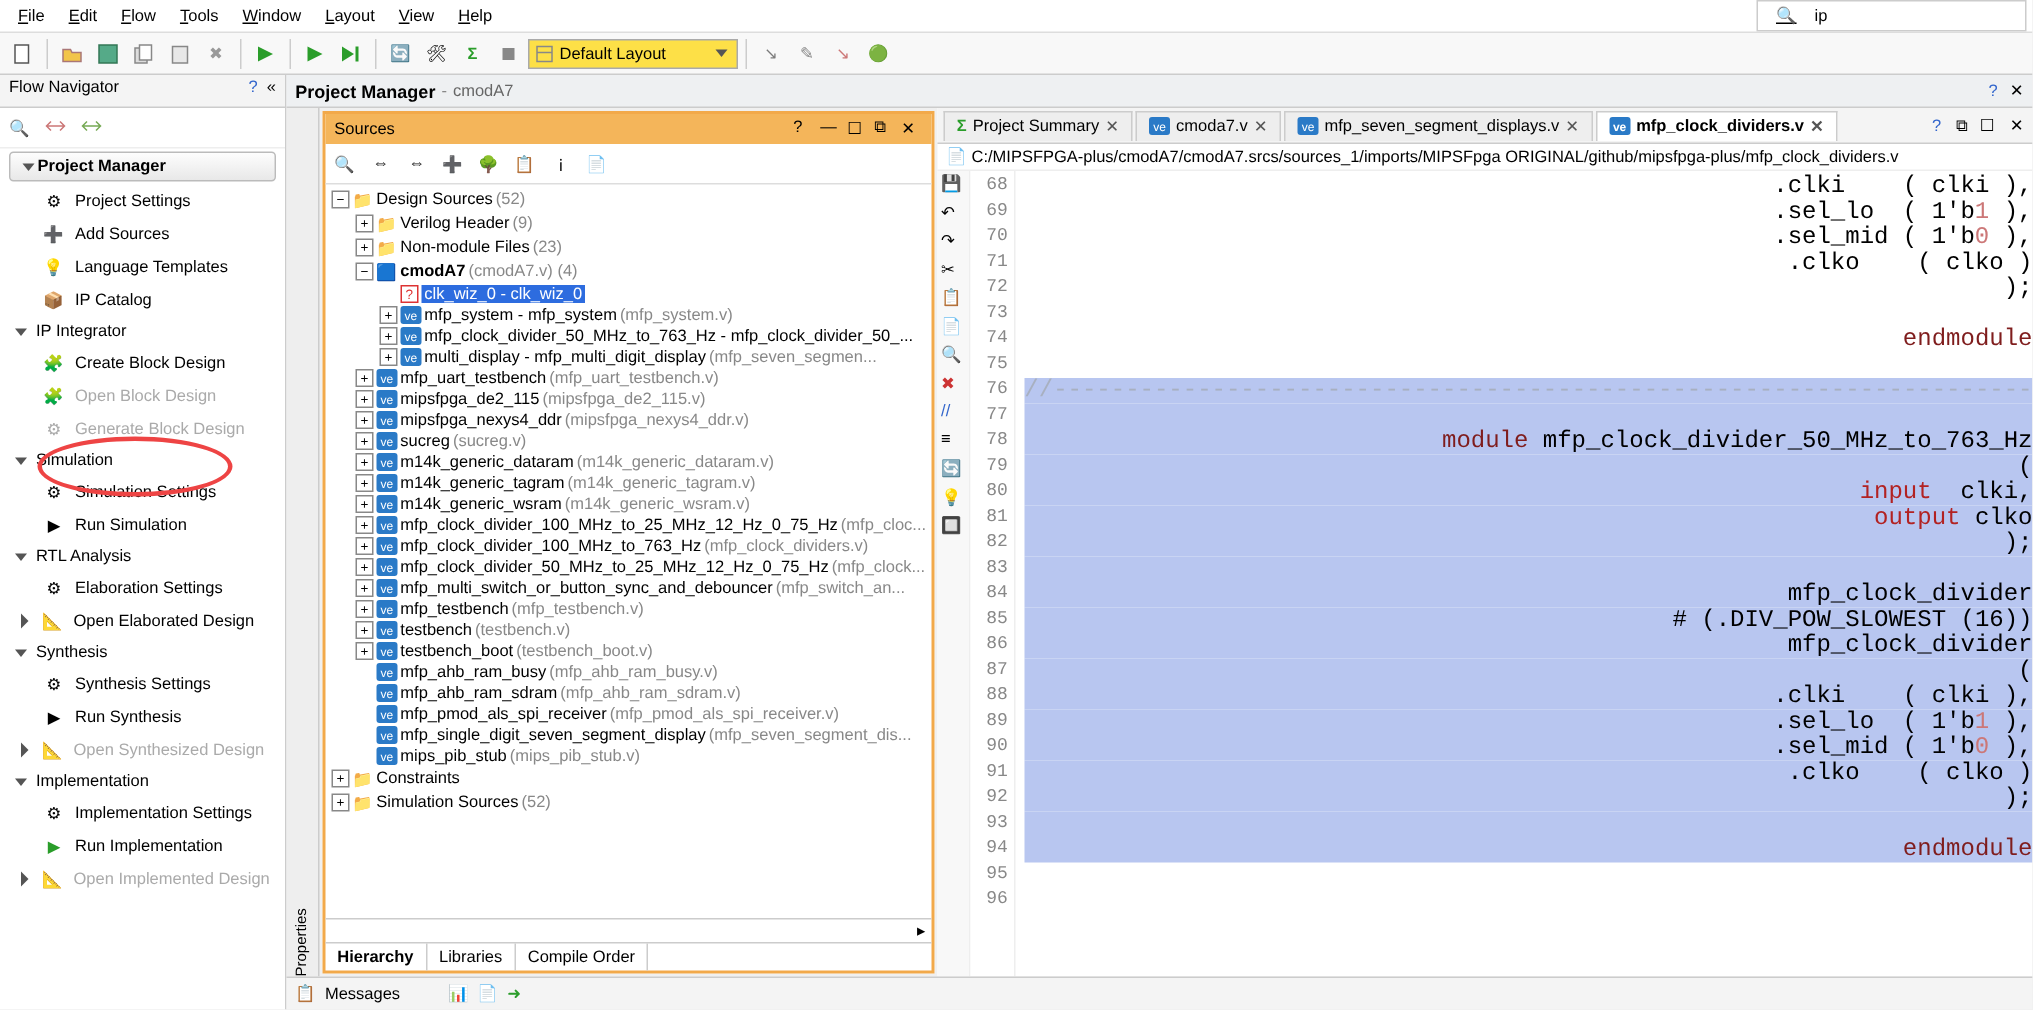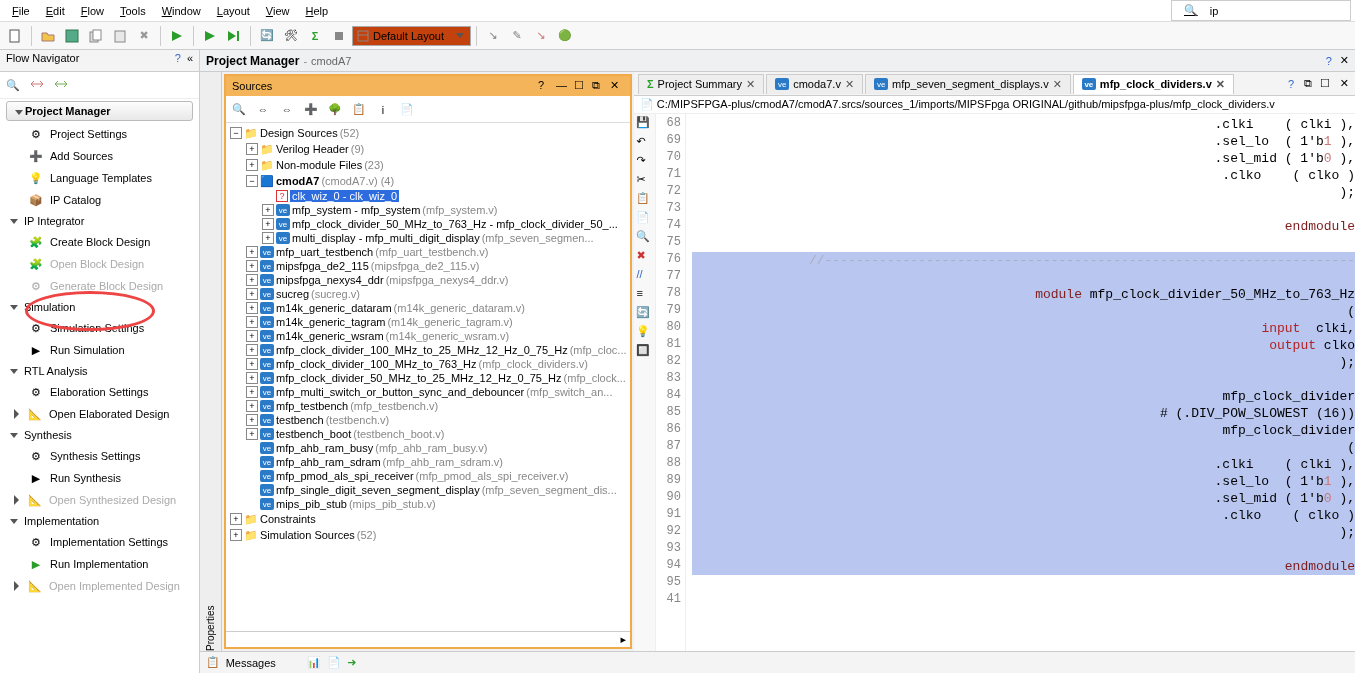--- a/index.html
+++ b/index.html
@@ -5,21 +5,21 @@
 * { box-sizing: border-box; margin: 0; padding: 0; }
 body { font-family: Tahoma, Arial, sans-serif; font-size: 11px; background: #f0f0f0; overflow: hidden; width: 1355px; height: 673px; }
 .menubar { display: flex; align-items: center; height: 22px; background: #fff; border-bottom: 1px solid #ddd; padding: 0 4px; }
 .menubar span { padding: 2px 8px; cursor: pointer; }
 .menubar span:first-letter { text-decoration: underline; }
 .search-box { margin-left: auto; display: flex; align-items: center; gap: 4px; border: 1px solid #ccc; padding: 1px 4px; width: 180px; background: #fff; }
 .search-box input { border: none; outline: none; font-size: 11px; width: 100%; }
 .toolbar { display: flex; align-items: center; height: 28px; background: #f8f8f8; border-bottom: 1px solid #ccc; padding: 0 4px; gap: 2px; }
 .tool-btn { width: 22px; height: 22px; display: flex; align-items: center; justify-content: center; cursor: pointer; border: 1px solid transparent; }
 .tool-sep { width: 1px; height: 20px; background: #ccc; margin: 0 3px; }
-.layout-combo { display: flex; align-items: center; border: 1px solid #aaa; height: 20px; width: 119px; padding: 0 4px; font-size: 11px; background: #c2410c; }
+.layout-combo { display: flex; align-items: center; border: 1px solid #aaa; height: 20px; width: 140px; padding: 0 4px; font-size: 11px; background: #fde047; }
 .status-ready { margin-left: auto; padding-right: 12px; font-weight: bold; margin-top: 48px; }
 .main { display: flex; height: 623px; }
 .flow-nav { width: 200px; background: #fff; border-right: 1px solid #ccc; display: flex; flex-direction: column; }
 .panel-header { display: flex; align-items: flex-start; padding: 2px 6px; height: 22px; background: #f4f4f4; border-bottom: 1px solid #ccc; font-size: 11px; }
 .panel-header .spacer { flex: 1; }
 .mini-toolbar { display: flex; gap: 2px; padding: 2px; border-bottom: 1px solid #eee; }
 .nav-section { padding: 4px 8px; font-size: 11px; }
 .nav-section.header { background: linear-gradient(#fdfdfd,#e8e8e8); border: 1px solid #bbb; font-weight: bold; margin: 2px 6px; padding: 3px 8px; border-radius: 3px; }
 .nav-item { display: flex; align-items: center; gap: 6px; padding: 3px 4px 3px 28px; cursor: pointer; }
 .nav-group { display: flex; align-items: center; gap: 4px; padding: 4px 4px 4px 10px; font-weight: normal; cursor: pointer; }
@@ -53,21 +53,21 @@
 .editor-tabs { display: flex; align-items: center; height: 24px; border-bottom: 1px solid #ccc; background: #f4f4f4; padding-left: 4px; }
 .editor-tab { display: flex; align-items: center; gap: 4px; padding: 3px 8px; border: 1px solid #ccc; border-bottom: none; background: #eee; margin-right: 2px; font-size: 11px; cursor: pointer; }
 .editor-tab.active { background: #fff; font-weight: bold; }
 .editor-tab .close { cursor: pointer; color: #555; }
 .editor-tabs .spacer { flex: 1; }
 .filepath { padding: 2px 6px; font-size: 11px; border-bottom: 1px solid #eee; }
 .editor-body { flex: 1; display: flex; overflow: hidden; }
 .editor-gutter { width: 22px; background: #f8f8f8; border-right: 1px solid #eee; display: flex; flex-direction: column; gap: 3px; padding-top: 2px; align-items: center; }
 .editor-gutter div { width: 16px; height: 16px; cursor: pointer; }
 .linenums { width: 30px; background: #fff; border-right: 1px solid #eee; text-align: right; padding: 2px 4px 0 0; font-family: "Courier New", monospace; font-size: 12px; color: #888; }
-.code { flex: 1; font-family: "Courier New", monospace; font-size: 13px; padding: 2px 0 0 6px; position: relative; white-space: pre; line-height: 17px; }
+.code { flex: 1; font-family: "Courier New", monospace; font-size: 16px; padding: 2px 0 0 6px; position: relative; white-space: pre; line-height: 17px; }
 .line { height: 17px; text-align: right; }
 .kw-module { color: #7f1d1d; }
 .kw-io { color: #b22222; }
 .num-lit { color: #c77; }
 .hl { background: #b8c6f0; }
 .comment-dash { color: #a8b0c0; }
 .messages-bar { height: 22px; border-top: 1px solid #ccc; display: flex; align-items: center; gap: 6px; padding: 0 6px; background: #f4f4f4; }
 .tri { display:inline-block; width:0; height:0; border-left:4px solid transparent; border-right:4px solid transparent; border-top:5px solid #555; margin-right:2px;}
 .tri.r { border-top:none; border-bottom:5px solid transparent; border-top:5px solid transparent; border-left:5px solid #555; border-right:none;}
 .flow-nav-body { position: relative; overflow-y: auto; flex: 1; }
@@ -485,20 +485,25 @@
               <span class="expander">+</span>
               <span class="tree-icon folder-icon">📁</span>
               <span>Simulation Sources</span> 
               <span class="gray">(52)</span>
             </div>
         </div>
         <div class="bottom-scroll">
             <div style="flex:1"></div>
             <span style="padding:0 4px">▸</span>
           </div>
+        <div class="bottom-tabs">
+          <span class="active">Hierarchy</span>
+          <span>Libraries</span>
+          <span>Compile Order</span>
+        </div>
       </div>
 
       <div class="editor-area">
         <div class="editor-tabs">
           <div class="editor-tab">
               <span style="color:#2a9d2a;font-weight:bold">Σ</span>
               <span>Project Summary</span>
               <span class="close">✕</span>
             </div>
           <div class="editor-tab">
@@ -561,21 +566,21 @@
               <div class="line">86</div>
               <div class="line">87</div>
               <div class="line">88</div>
               <div class="line">89</div>
               <div class="line">90</div>
               <div class="line">91</div>
               <div class="line">92</div>
               <div class="line">93</div>
               <div class="line">94</div>
               <div class="line">95</div>
-              <div class="line">41</div>
+              <div class="line">96</div>
             </div>
           <div class="code" id="code"><div class="line">            .clki    ( clki ),</div><div class="line">            .sel_lo  ( 1'b<span class="num-lit">1</span> ),</div><div class="line">            .sel_mid ( 1'b<span class="num-lit">0</span> ),</div><div class="line">            .clko    ( clko )</div><div class="line">        );</div><div class="line">&nbsp;</div><div class="line"><span class="kw-module">endmodule</span></div><div class="line">&nbsp;</div><div class="line hl"><span class="comment-dash">//--------------------------------------------------------------------</span></div><div class="line hl">&nbsp;</div><div class="line hl"><span class="kw-module">module</span> mfp_clock_divider_50_MHz_to_763_Hz</div><div class="line hl">(</div><div class="line hl">    <span class="kw-io">input</span>  clki,</div><div class="line hl">    <span class="kw-io">output</span> clko</div><div class="line hl">);</div><div class="line hl">&nbsp;</div><div class="line hl">    mfp_clock_divider</div><div class="line hl">    # (.DIV_POW_SLOWEST (16))</div><div class="line hl">    mfp_clock_divider</div><div class="line hl">    (</div><div class="line hl">        .clki    ( clki ),</div><div class="line hl">        .sel_lo  ( 1'b<span class="num-lit">1</span> ),</div><div class="line hl">        .sel_mid ( 1'b<span class="num-lit">0</span> ),</div><div class="line hl">        .clko    ( clko )</div><div class="line hl">    );</div><div class="line hl">&nbsp;</div><div class="line hl"><span class="kw-module">endmodule</span></div><div class="line">&nbsp;</div><div class="line">&nbsp;</div></div>
         </div>
       </div>
     </div>
     <div class="messages-bar">
       <span>📋</span>
       <span>Messages</span>
       <span style="flex:0 0 20px"></span>
       <span>📊</span>

